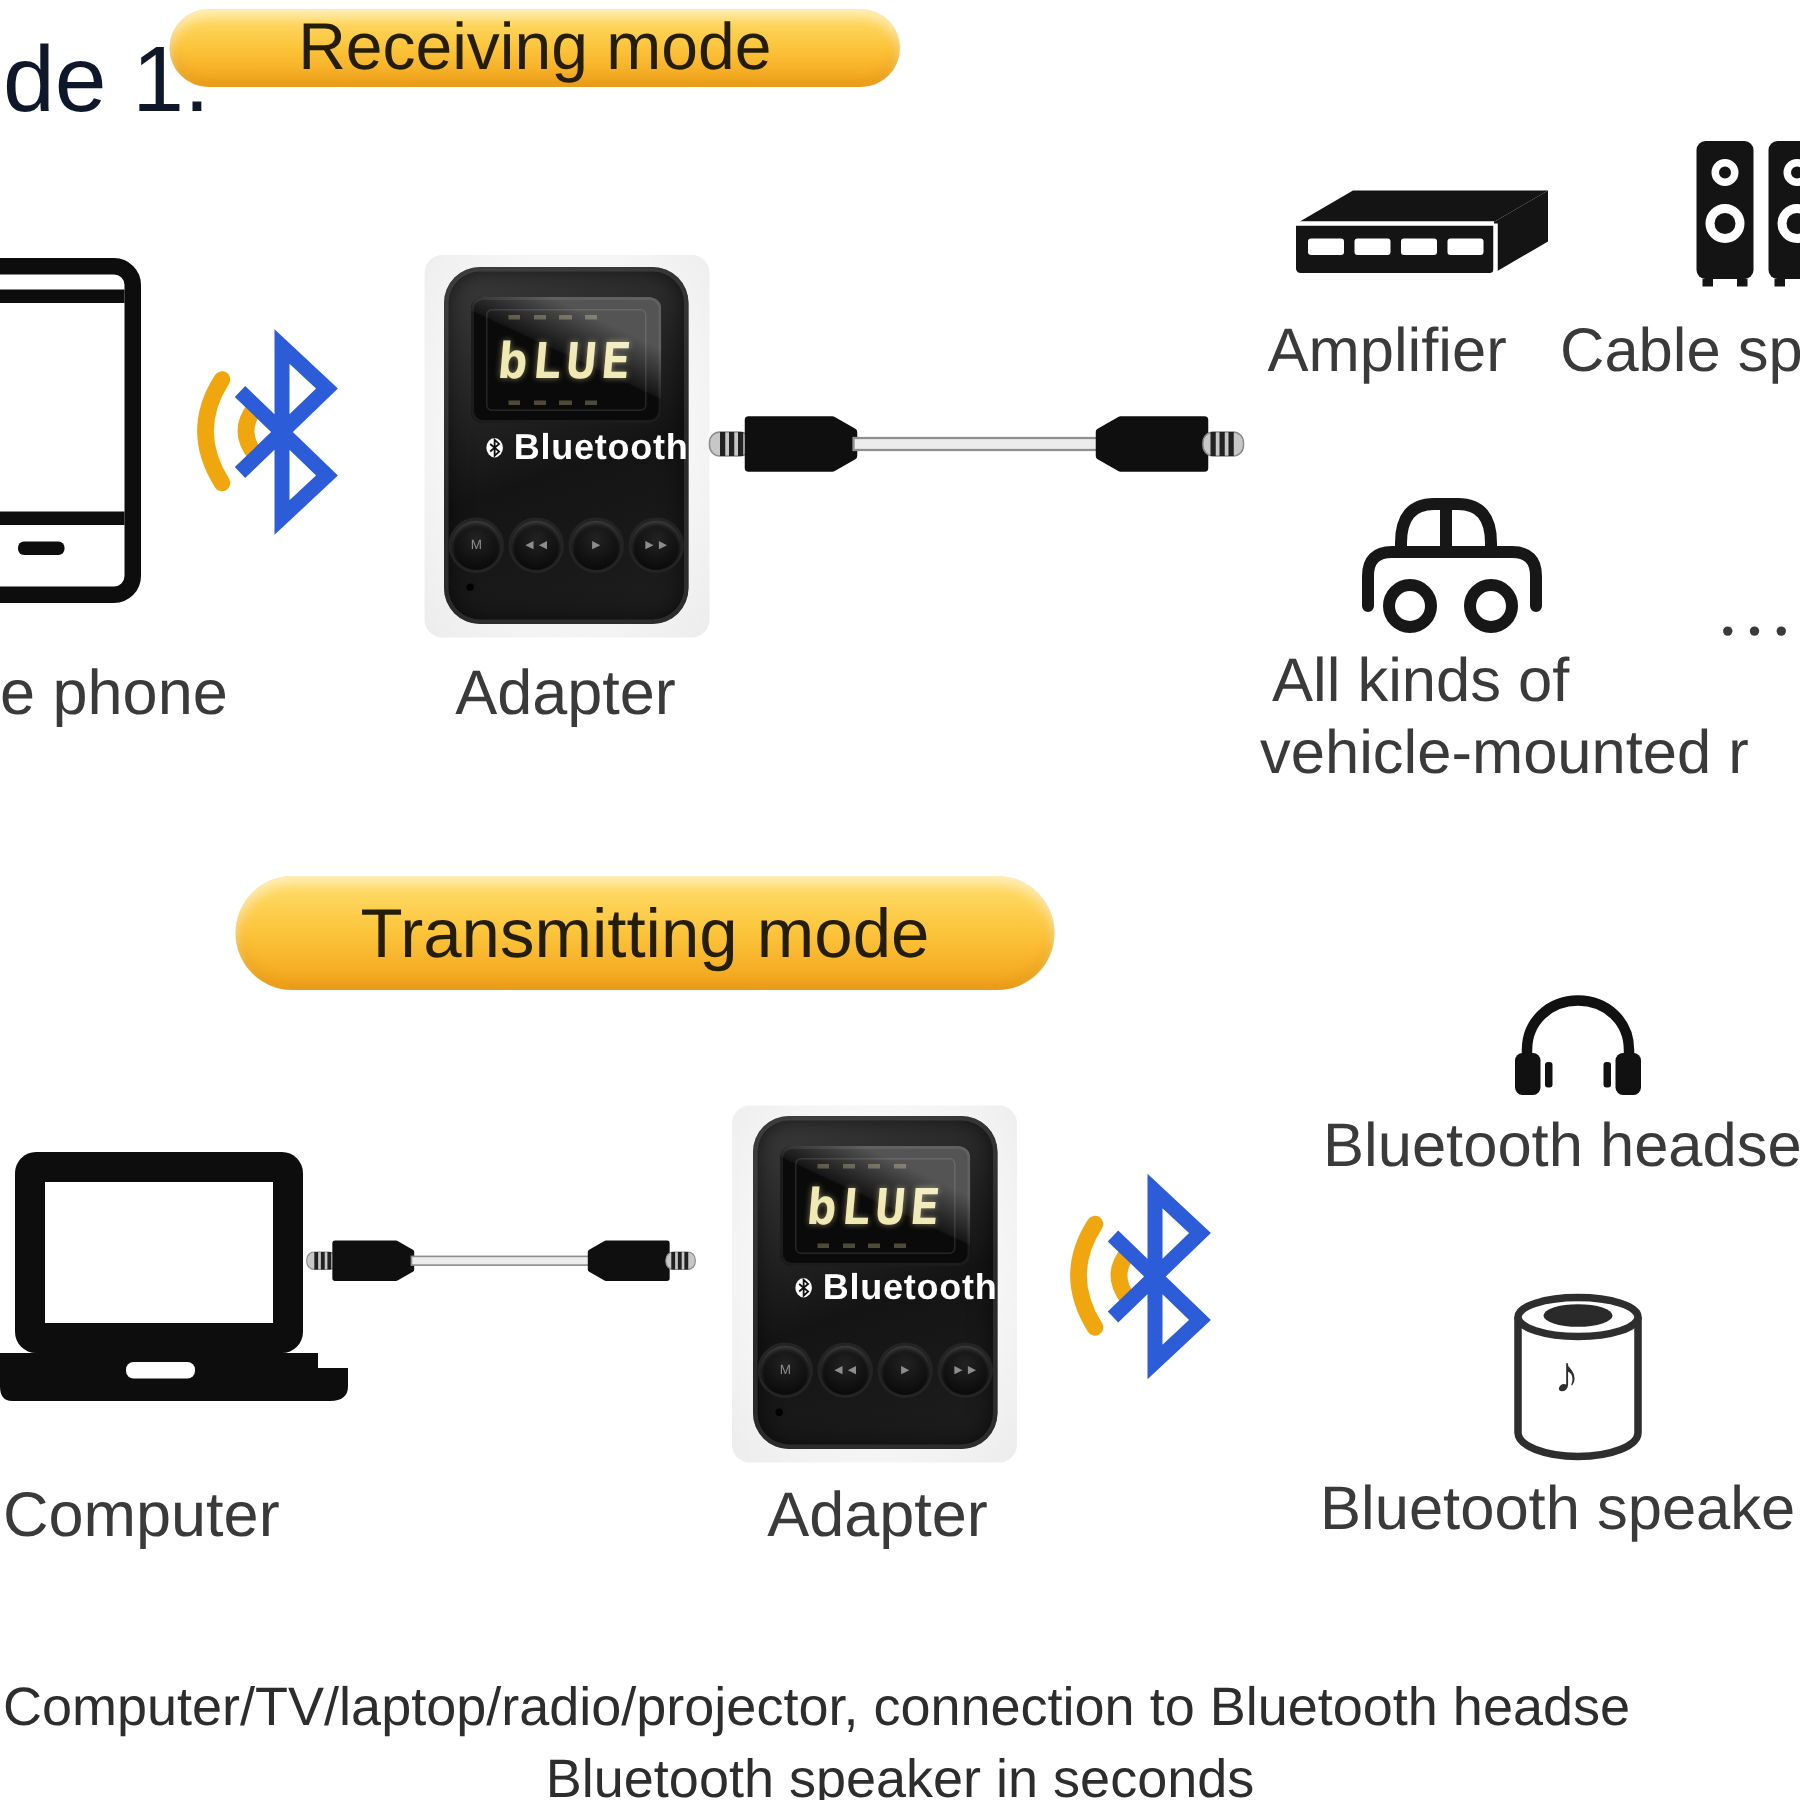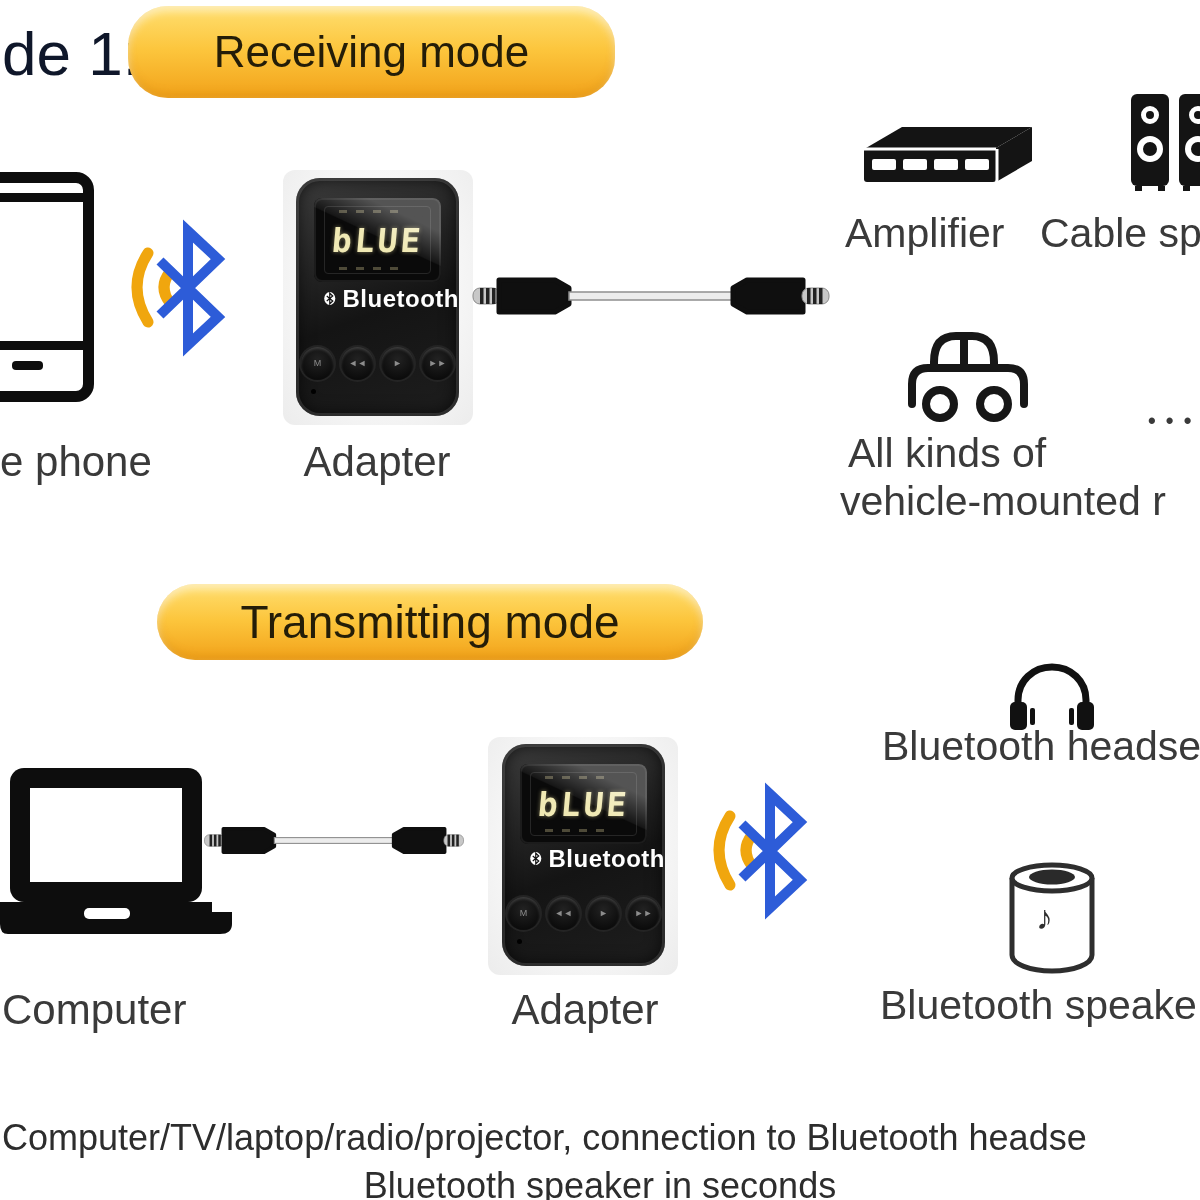--- a/index.html
+++ b/index.html
@@ -6,21 +6,21 @@
   .stage{position:relative;width:1200px;height:1200px;background:#fff;overflow:hidden;
          font-family:"Liberation Sans",sans-serif;color:#1f1f1f;}
   .abs{position:absolute;}
 
   
   .mode-prefix{font-size:62px;color:#0f172a;white-space:nowrap;}
   .badge{display:flex;align-items:center;justify-content:center;border-radius:40px;
          background:linear-gradient(180deg,#ffdf70 0%,#fcc53c 48%,#f2a21a 100%);
          box-shadow:inset 0 5px 8px rgba(255,255,255,.55), inset 0 -4px 8px rgba(190,120,0,.25);
          color:#241d08;white-space:nowrap;}
-  .badge1{left:128px;top:6px;width:487px;height:92px;font-size:44px;}
+  .badge1{left:113px;top:6px;width:487px;height:52px;font-size:44px;}
   .badge2{left:157px;top:584px;width:546px;height:76px;font-size:46px;}
   .prefix1{left:2px;top:18px;}
   .prefix2{left:0px;top:598px;}
 
   
   .lbl{font-size:41px;color:#3a3a3a;white-space:nowrap;}
   .lbl-c{text-align:center;}
 
   
   .phone-body{left:-86px;top:172px;width:158px;height:208px;border:11px solid #0d0d0d;
@@ -229,21 +229,21 @@
     <path d="M42,46 L100,102 L70,130 L70,16 L100,44 L42,100" stroke="#2d5cd8" stroke-width="10" fill="none"></path>
   </svg>
 
   <svg class="abs" style="left:1008px;top:658px" width="88" height="74" viewBox="0 0 88 74">
     <path d="M10,62 L10,42 C10,23 25,9 44,9 C63,9 78,23 78,42 L78,62" stroke="#111" stroke-width="7" fill="none"></path>
     <rect x="2" y="44" width="17" height="28" rx="5" fill="#111"></rect>
     <rect x="22" y="50" width="5" height="17" rx="2" fill="#111"></rect>
     <rect x="69" y="44" width="17" height="28" rx="5" fill="#111"></rect>
     <rect x="61" y="50" width="5" height="17" rx="2" fill="#111"></rect>
   </svg>
-  <div class="abs lbl" style="left:882px;top:723px">Bluetooth headse</div>
+  <div class="abs lbl" style="left:882px;top:740px">Bluetooth headse</div>
 
   <svg class="abs" style="left:1006px;top:858px" width="92" height="118" viewBox="0 0 92 118">
     <path d="M6,20 L6,97 C6,106 24,113 46,113 C68,113 86,106 86,97 L86,20" stroke="#2e2e2e" stroke-width="5" fill="#fff" stroke-linejoin="round"></path>
     <ellipse cx="46" cy="20" rx="40" ry="13" fill="#fff" stroke="#2e2e2e" stroke-width="5"></ellipse>
     <ellipse cx="46" cy="19" rx="23" ry="7.5" fill="#2a2a2a"></ellipse>
   </svg>
   <div class="abs" style="left:1036px;top:898px;font-size:34px;color:#2e2e2e">♪</div>
   <div class="abs lbl" style="left:880px;top:982px">Bluetooth speake</div>
 
   <div class="abs lbl" style="left:2px;top:986px;font-size:42px">Computer</div>

